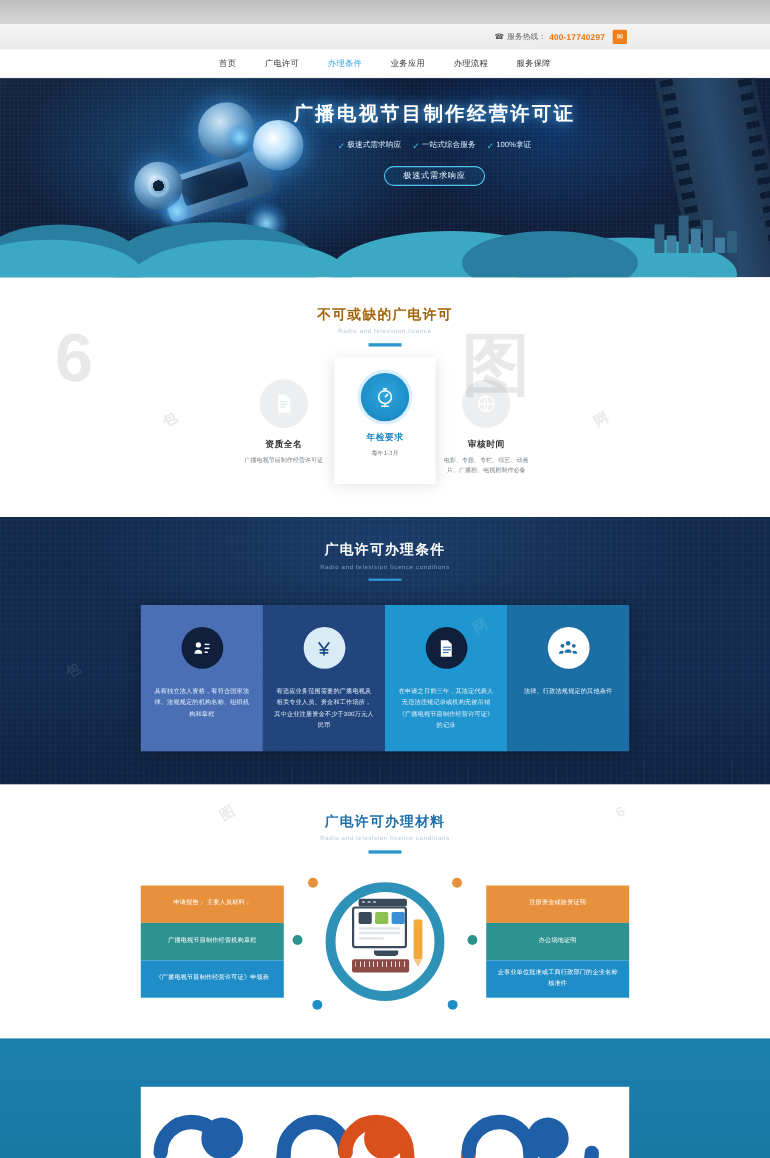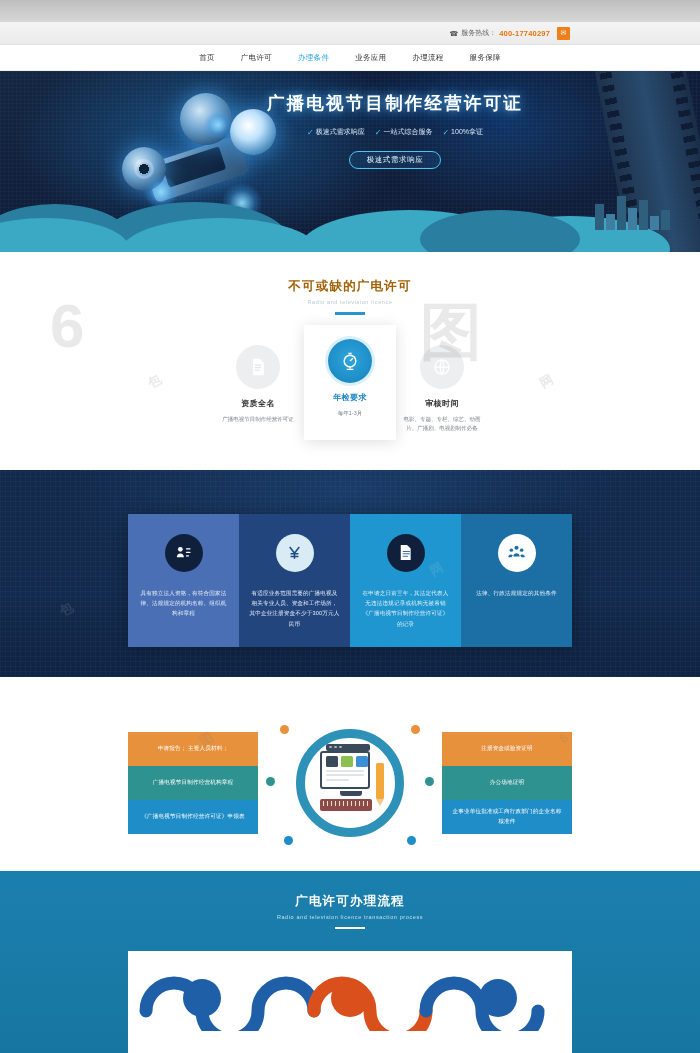--- a/index.html
+++ b/index.html
@@ -423,20 +423,25 @@
             </svg>
         </div>
         <div class="intro-name">审核时间</div>
         <div class="intro-desc">电影、专题、专栏、综艺、动画片、广播剧、电视剧制作必备</div>
       </div>
 
     </div>
   </div>
 
   <div class="sec-cond">
+    <div class="sec-title-wrap" style="position:relative;z-index:3;">
+      <div class="sec-title">广电许可办理条件</div>
+      <div class="sec-sub">Radio and television licence conditions</div>
+      <div class="sec-underline"></div>
+    </div>
 
     <div class="cond-row">
 
       <div class="cond-card" style="background:#4a6fb5">
         <div class="cond-ic" style="background:#10203c">
           <svg viewBox="0 0 24 24" fill="#ffffff">
               <circle cx="8" cy="8" r="3"></circle>
               <path d="M3.5 18c0-2.8 2-4.6 4.5-4.6s4.5 1.8 4.5 4.6z"></path>
               <rect x="15" y="6.5" width="6" height="1.6" rx=".8"></rect>
               <rect x="15" y="11" width="6" height="1.6" rx=".8"></rect>
@@ -474,20 +479,25 @@
               <path d="M8 17c0-2.4 1.8-4 4-4s4 1.6 4 4zM1.5 18c0-2 1.5-3.4 3.3-3.4 1 0 1.9.4 2.5 1.1-.8.8-1.3 1.8-1.4 2.3zM22.5 18c0-2-1.5-3.4-3.3-3.4-1 0-1.9.4-2.5 1.1.8.8 1.3 1.8 1.4 2.3z"></path>
             </svg>
         </div>
         <div class="cond-text">法律、行政法规规定的其他条件</div>
       </div>
 
     </div>
   </div>
 
   <div class="sec-mat">
+    <div class="sec-title-wrap">
+      <div class="sec-title">广电许可办理材料</div>
+      <div class="sec-sub">Radio and television licence conditions</div>
+      <div class="sec-underline"></div>
+    </div>
 
     <div class="mat-wrap">
 
       <div class="mat-col">
         <div class="mat-item" style="background:#e8913c">申请报告；  主要人员材料；</div>
         <div class="mat-item" style="background:#2e9290">广播电视节目制作经营机构章程</div>
         <div class="mat-item" style="background:#1f8dc7">《广播电视节目制作经营许可证》申领表</div>
       </div>
 
       <div class="mat-center">
@@ -521,25 +531,20 @@
       <div class="mat-col">
         <div class="mat-item" style="background:#e8913c">注册资金或验资证明</div>
         <div class="mat-item" style="background:#2e9290">办公场地证明</div>
         <div class="mat-item" style="background:#1f8dc7">企事业单位批准或工商行政部门的企业名称核准件</div>
       </div>
 
     </div>
   </div>
 
   <div class="sec-proc">
-    <div class="sec-title-wrap">
-      <div class="sec-title">广电许可办理流程</div>
-      <div class="sec-sub">Radio and television licence transaction process</div>
-      <div class="sec-underline"></div>
-    </div>
 
     <div class="proc-panel">
       <svg class="proc-svg" viewBox="0 0 444 72">
         <path d="M18 52 A28 28 0 0 1 74 52 A28 28 0 0 0 130 52 A28 28 0 0 1 186 52" fill="none" stroke="#1f5fa8" stroke-width="13" stroke-linecap="round"></path>
         <path d="M186 52 A28 28 0 0 1 242 52 A28 28 0 0 0 298 52" fill="none" stroke="#d9501c" stroke-width="13" stroke-linecap="round"></path>
         <path d="M298 52 A28 28 0 0 1 354 52 A28 28 0 0 0 410 52" fill="none" stroke="#1f5fa8" stroke-width="13" stroke-linecap="round"></path>
       </svg>
 
       <div class="proc-badge" style="background:#1f5fa8;left:55px;top:28px;">
         

